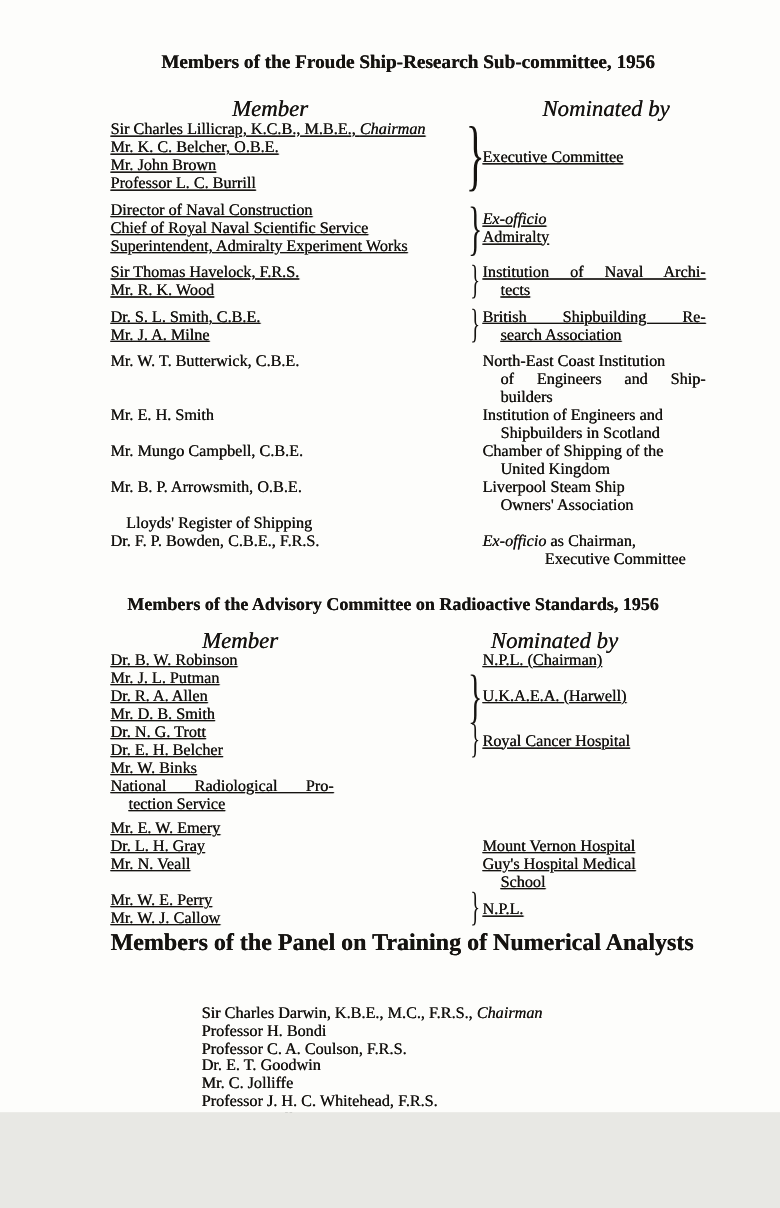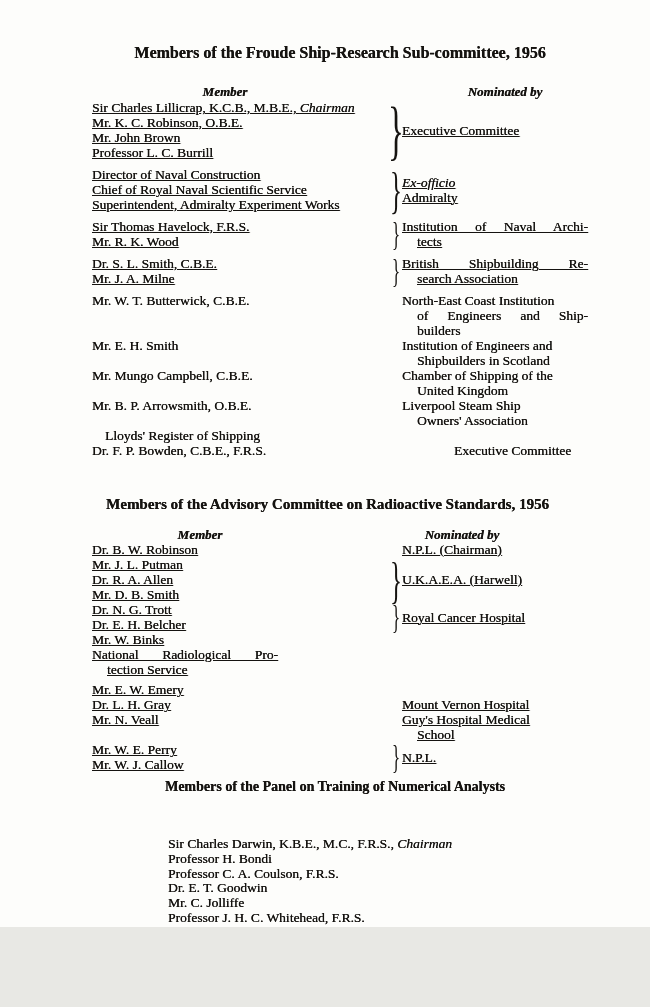--- a/index.html
+++ b/index.html
@@ -7,23 +7,23 @@
     position:relative; width:650px; height:927px; margin:0 auto;
     background:#fdfdfb; color:#151310;
     font-family:"Liberation Serif", serif;
     font-size:13.5px; line-height:15px;
     text-shadow:0.25px 0 0 currentColor;
     overflow:hidden;
   }
   .title { position:absolute; margin:0; font-weight:bold; text-align:center; white-space:nowrap; }
   .t1 { top:45px;  left:30px; right:0; font-size:16px; }
   .t2 { top:497px; left:5px;  right:0; font-size:15px; }
-  .t3 { top:779px; left:20px; right:0; font-size:14px; }
-
-  .colhead { position:absolute; font-style:italic; font-weight:bold; text-align:center; font-size:13px; }
+  .t3 { top:779px; left:20px; right:0; font-size:20px; }
+
+  .colhead { position:absolute; font-style:italic; font-weight:normal; text-align:center; font-size:19px; }
   .ch1 .member-head { top:84px; left:150px; width:150px; }
   .ch1 .nom-head    { top:84px; left:420px; width:170px; }
   .ch2 .member-head { top:527px; left:125px; width:150px; }
   .ch2 .nom-head    { top:527px; left:377px; width:170px; }
 
   .rows { position:absolute; left:92px; width:496px; }
   #s1-rows { top:100px; }
   #s2-rows { top:542px;text-decoration:underline; }
 
   .grp { display:flex; align-items:stretch; }
@@ -62,21 +62,21 @@
   <section>
     <h2 class="title t1">Members of the Froude Ship-Research Sub-committee, 1956</h2>
     <div class="ch1">
       <span class="colhead member-head">Member</span>
       <span class="colhead nom-head">Nominated by</span>
     </div>
     <div class="rows" id="s1-rows">
         <div class="grp braced">
           <div class="lcol">
             <div class="mline">Sir Charles Lillicrap, K.C.B., M.B.E., <i>Chairman</i></div>
-            <div class="mline">Mr. K. C. Robinson, O.B.E.</div>
+            <div class="mline">Mr. K. C. Belcher, O.B.E.</div>
             <div class="mline">Mr. John Brown</div>
             <div class="mline">Professor L. C. Burrill</div>
           </div>
           <div class="bracewrap">
             <span class="brace n4">}</span>
           </div>
           <div class="rcol">
             <div class="rline">Executive Committee</div>
           </div>
         </div>
@@ -166,20 +166,21 @@
           <div class="rcol">
             <div class="rline">Lloyds' Register of Shipping</div>
           </div>
         </div>
         <div class="grp">
           <div class="lcol">
             <div class="mline">Dr. F. P. Bowden, C.B.E., F.R.S.</div>
           </div>
           <div class="bracewrap"></div>
           <div class="rcol">
+            <div class="rline"><i>Ex-officio</i> as Chairman,</div>
             <div class="rline cont">Executive Committee</div>
           </div>
         </div>
       </div>
   </section>
 
   <section>
     <h2 class="title t2">Members of the Advisory Committee on Radioactive Standards, 1956</h2>
     <div class="ch2">
       <span class="colhead member-head">Member</span>

